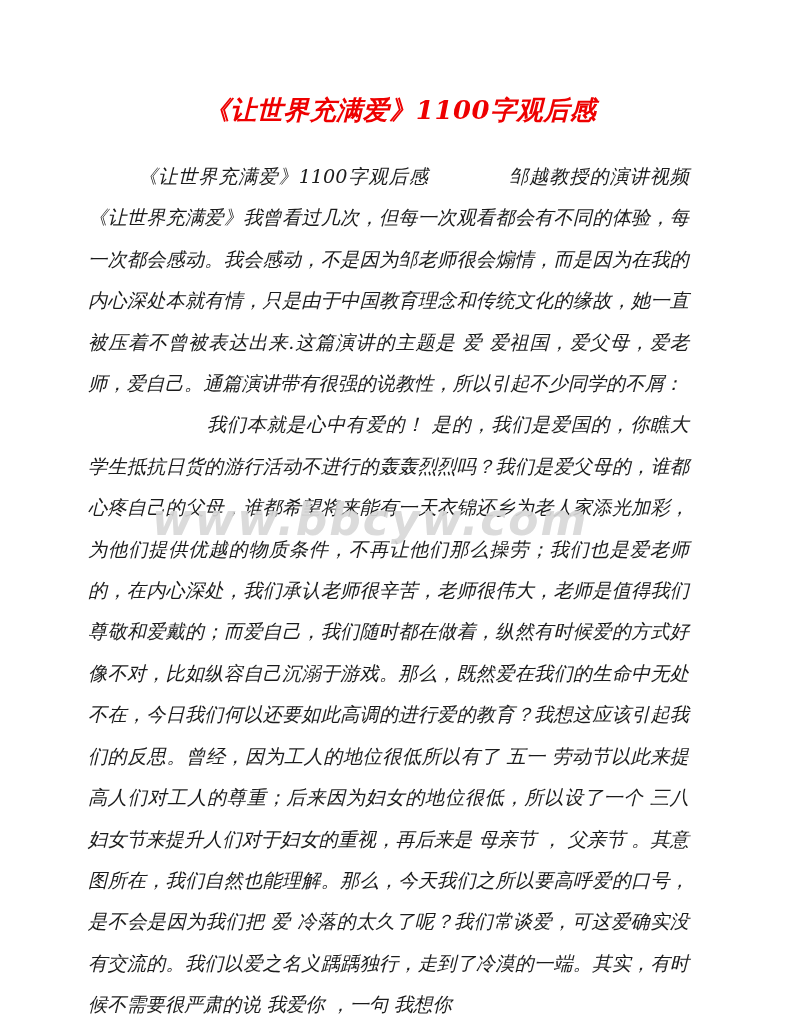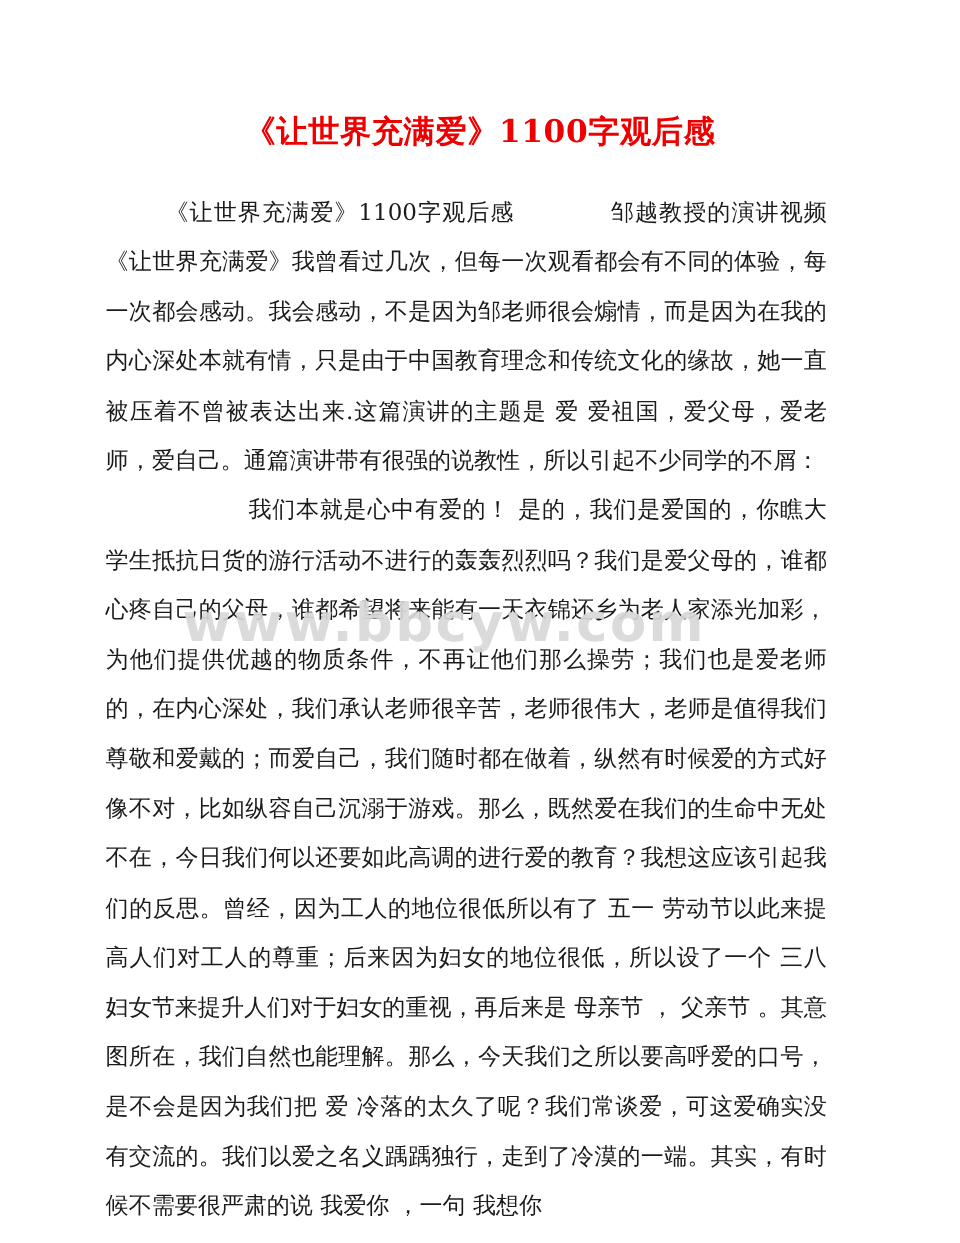--- a/index.html
+++ b/index.html
@@ -10,20 +10,21 @@
   body {
     font-family: "DejaVu Serif", "Liberation Serif", serif;
   }
   .page {
     position: relative;
     width: 800px;
     height: 1036px;
     background: #ffffff;
     overflow: hidden;
     box-sizing: border-box;
+    font-style: italic;
   }
   .doc-title {
     position: absolute;
     left: 0;
     top: 93px;
     width: 800px;
     text-align: center;
     color: #ee0000;
     font-size: 26px;
     font-weight: 700;

